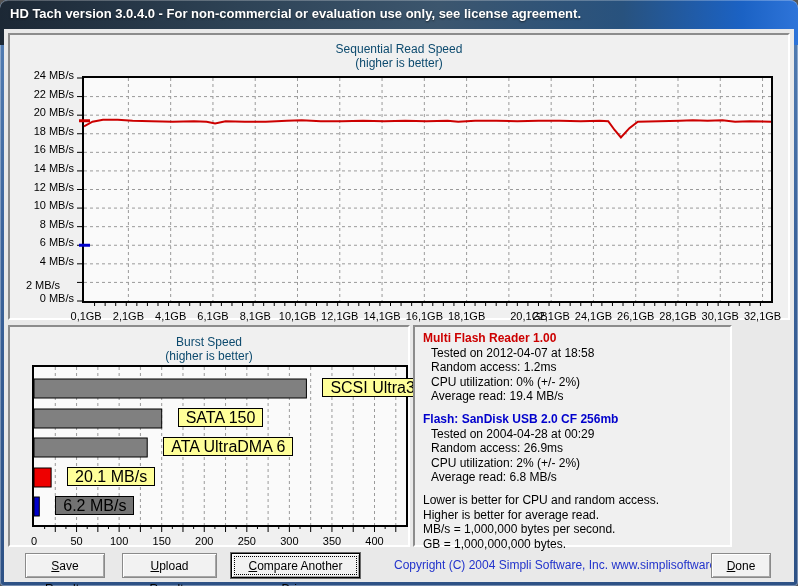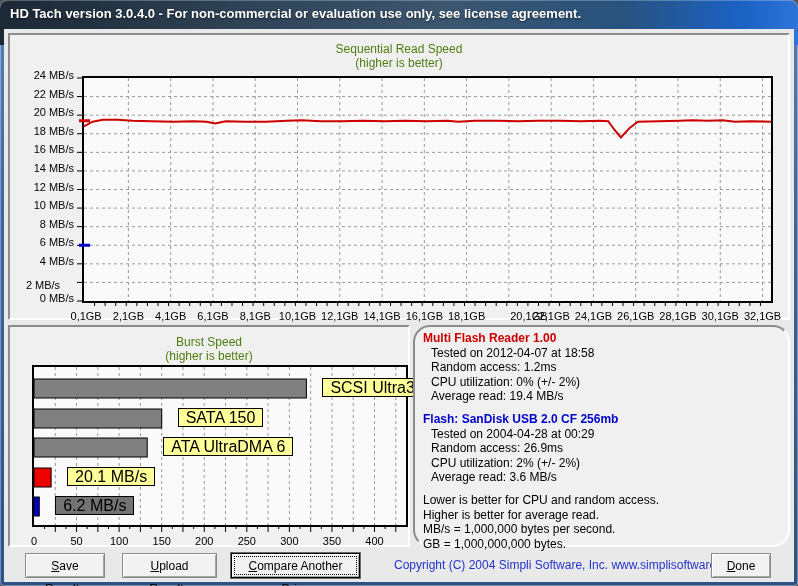--- a/index.html
+++ b/index.html
@@ -6,21 +6,21 @@
   .window{position:relative;width:798px;height:586px;border-radius:8px 8px 4px 4px;
     background:linear-gradient(180deg,#5580b5 0%,#3c649c 40%,#2d5185 100%);
     box-shadow:inset 0 0 0 1px rgba(255,255,255,.35);overflow:hidden;}
   .titlebar{position:absolute;left:0;top:0;width:100%;height:45px;border-radius:8px 8px 0 0;
     background:linear-gradient(90deg,#1c2835 0%,#2e4356 30%,#3c566e 55%,#28527e 78%,#1b62c4 93%,#2e74d9 100%);
     box-shadow:inset 0 1px 0 rgba(255,255,255,.25);}
   .titlebar .title{position:absolute;left:10px;top:6px;color:#fff;font-size:13px;font-weight:bold;
     text-shadow:0 1px 2px rgba(0,0,0,.6);white-space:nowrap;}
   .client{position:absolute;left:4px;top:29px;width:790px;height:553px;background:#e9e9e9;}
   .panel{position:absolute;background:#f0f0f0;border:2px solid;border-color:#8c8c8c #ffffff #ffffff #8c8c8c;box-sizing:border-box;}
-  .chart-title{position:absolute;left:0;width:100%;text-align:center;color:#4d7c0f;font-size:12px;}
+  .chart-title{position:absolute;left:0;width:100%;text-align:center;color:#0c4a6e;font-size:12px;}
   .plot{position:absolute;background:#fafafa;border:2px solid #000;}
   .plot svg{position:absolute;left:0;top:0;overflow:visible;}
   .ylab,.xlab,.blab{position:absolute;font-size:11px;color:#000;white-space:nowrap;}
   .ylab{text-align:right;}
   .xlab,.blab{transform:translateX(-50%);}
   .bar-label{position:absolute;background:#ffff99;border:1px solid #000;font-size:16px;line-height:15px;
     padding:1px 7px;color:#000;white-space:nowrap;}
   .info-text{position:absolute;left:8px;top:4px;right:4px;font-size:12px;line-height:14.6px;color:#000;}
   .drive-name{font-weight:bold;}
   .drive-line{padding-left:8px;}
@@ -259,33 +259,33 @@
         <div class="blab" style="left: 66.5629px; top: 208px;">50</div>
         <div class="blab" style="left: 109.126px; top: 208px;">100</div>
         <div class="blab" style="left: 151.689px; top: 208px;">150</div>
         <div class="blab" style="left: 194.252px; top: 208px;">200</div>
         <div class="blab" style="left: 236.815px; top: 208px;">250</div>
         <div class="blab" style="left: 279.378px; top: 208px;">300</div>
         <div class="blab" style="left: 321.941px; top: 208px;">350</div>
         <div class="blab" style="left: 364.503px; top: 208px;">400</div>
       </div>
 
-    <div class="panel" style="left:409px;top:296px;width:377px;height:222px;border-radius:17px;">
+    <div class="panel" style="left:409px;top:296px;width:319px;height:222px;">
       <div class="info-text" id="info-text">
           <div class="drive-name" style="color: rgb(204, 0, 0);">Multi Flash Reader 1.00</div>
           <div class="drive-line">Tested on 2012-04-07 at 18:58</div>
           <div class="drive-line">Random access: 1.2ms</div>
           <div class="drive-line">CPU utilization: 0% (+/- 2%)</div>
           <div class="drive-line">Average read: 19.4 MB/s</div>
           <div class="sec-gap"></div>
           <div class="drive-name" style="color: rgb(0, 0, 204);">Flash: SanDisk USB 2.0 CF 256mb</div>
           <div class="drive-line">Tested on 2004-04-28 at 00:29</div>
           <div class="drive-line">Random access: 26.9ms</div>
           <div class="drive-line">CPU utilization: 2% (+/- 2%)</div>
-          <div class="drive-line">Average read: 3.6 MB/s</div>
+          <div class="drive-line">Average read: 6.8 MB/s</div>
           <div class="sec-gap"></div>
           <div class="note-line">Lower is better for CPU and random access.</div>
           <div class="note-line">Higher is better for average read.</div>
           <div class="note-line">MB/s = 1,000,000 bytes per second.</div>
           <div class="note-line">GB = 1,000,000,000 bytes.</div>
         </div>
     </div>
 
     <button class="btn" style="left:21px;top:524px;width:80px;"><span class="u">S</span>ave Results</button>
     <button class="btn" style="left:118px;top:524px;width:95px;"><span class="u">U</span>pload Results</button>

